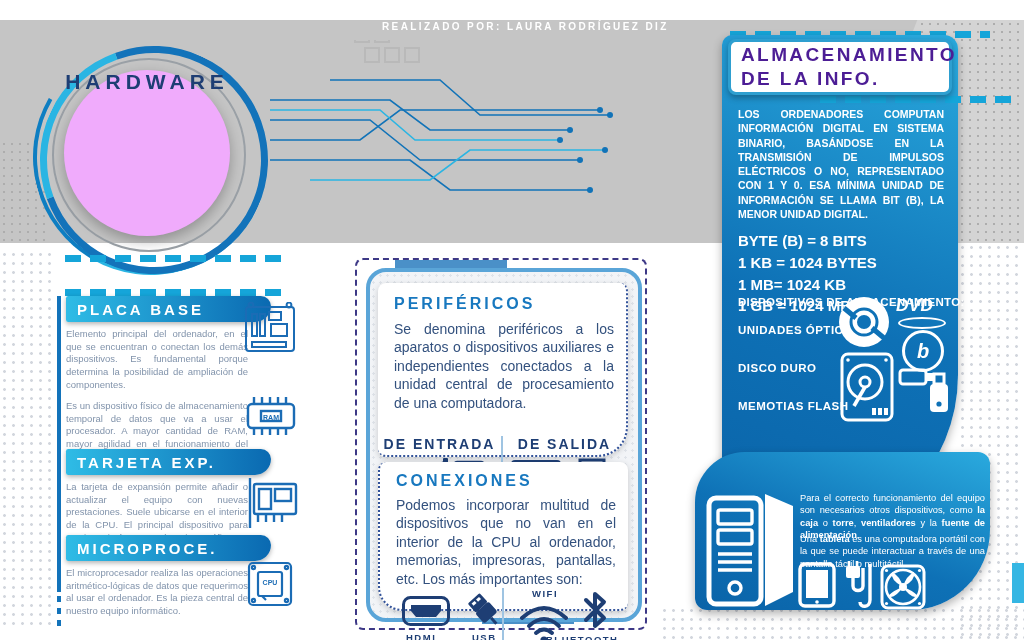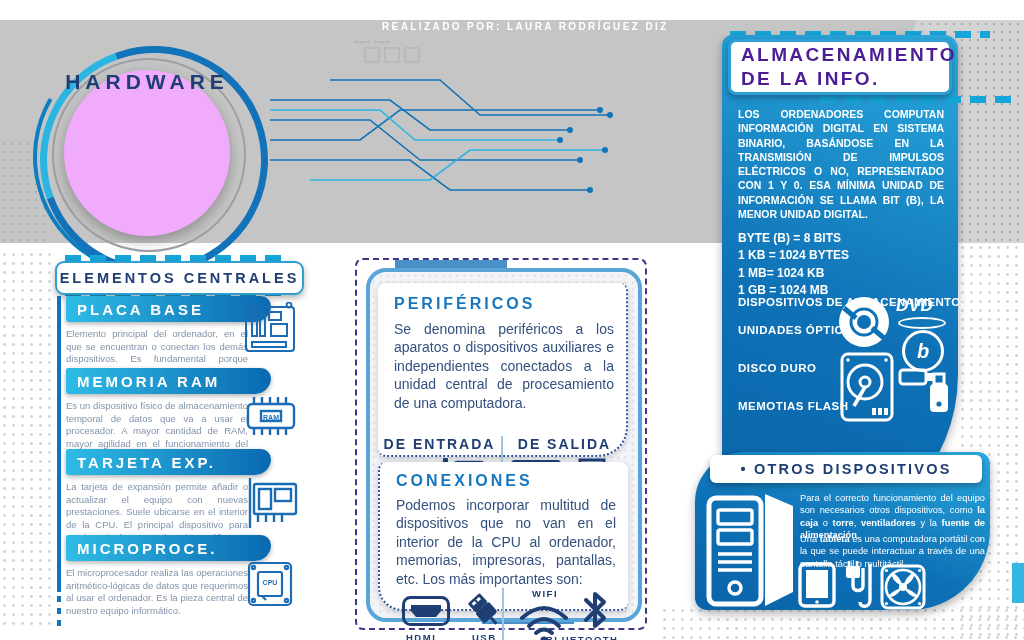--- a/index.html
+++ b/index.html
@@ -70,21 +70,21 @@
   .blue-panel{background:linear-gradient(200deg,#2aaade 0%,#0e71b6 55%,#0a63a8 100%);
     box-shadow:0 4px 10px rgba(0,0,0,.3);}
   .alm-panel{left:722px;top:35px;width:236px;height:510px;
     border-radius:10px 14px 170px 10px;}
   .alm-titlebox{left:728px;top:39px;width:224px;height:56px;background:#fff;
     border:3px solid #2e9fd0;border-radius:8px;box-shadow:0 3px 6px rgba(0,0,0,.3);
     display:flex;flex-direction:column;justify-content:center;box-sizing:border-box;padding-left:10px;}
   .alm-title-line{color:#4c1d95;font-weight:bold;font-size:19px;letter-spacing:2.4px;line-height:1.25;}
   .alm-body{left:738px;top:107px;width:206px;color:#fff;font-weight:bold;font-size:10.5px;
     line-height:1.36;text-align:justify;}
-  .alm-conv{left:738px;top:230px;color:#fff;font-weight:bold;font-size:12px;line-height:1.45;}
+  .alm-conv{left:738px;top:230px;color:#fff;font-weight:bold;font-size:15px;line-height:1.45;}
   .alm-dev-title{left:738px;top:296px;color:#fff;font-weight:bold;font-size:11.5px;letter-spacing:.3px;}
   .alm-dev{color:#fff;font-weight:bold;font-size:11.5px;letter-spacing:.5px;}
   .otros-panel{left:695px;top:452px;width:295px;height:158px;border-radius:50px 12px 80px 12px;}
   .otros-titlebox{left:710px;top:455px;width:272px;height:28px;background:#fff;border-radius:6px;
     box-shadow:0 3px 6px rgba(0,0,0,.3);display:flex;align-items:center;justify-content:center;}
   .otros-title{color:#1e3e74;font-weight:bold;font-size:14.5px;letter-spacing:2.2px;}
   .otros-p{color:#fff;font-size:9.3px;line-height:1.32;text-align:justify;width:185px;}
   .otros-p b{font-weight:bold;}
   .cyan-bar{left:1012px;top:563px;width:12px;height:40px;background:#35b6e3;}
 </style>
@@ -134,46 +134,40 @@
 
   <div class="abs ring-cyan"></div>
   <div class="abs ring-blue"></div>
   <div class="abs ring-gray"></div>
   <div class="abs circle-inner">
     <span class="hardware-title">HARDWARE</span>
   </div>
 
   <div class="abs cyan-strip" style="left:65px;top:255px;width:222px;"></div>
   <div class="abs cyan-strip" style="left:65px;top:289px;width:222px;"></div>
-  <div class="abs ec-titlebox">
-    <span class="ec-title">ELEMENTOS CENTRALES</span>
-  </div>
   <div class="abs v-line"></div>
   <div class="abs v-dots"></div>
 
   <div class="abs sec-band" style="left:66px;top:296px;">
     <span>PLACA BASE</span>
   </div>
   <div class="abs sec-body" style="left:66px;top:328px;">Elemento principal del ordenador, en el que se encuentran o conectan los demás dispositivos.  Es fundamental porque determina la posibilidad de ampliación de componentes.</div>
   <svg class="abs" style="left:243px;top:302px;" width="54" height="52" viewBox="0 0 54 52">
     <g fill="none" stroke="#1b6cb5" stroke-width="2">
       <rect x="3" y="5" width="48" height="44" rx="3"></rect>
       <rect x="9" y="12" width="5" height="22"></rect>
         <rect x="17" y="12" width="5" height="22"></rect>
       <rect x="26" y="10" width="12" height="8"></rect>
         <rect x="28" y="22" width="16" height="12"></rect>
       <rect x="9" y="40" width="34" height="5"></rect>
       <circle cx="8" cy="3" r="2.4"></circle>
         <circle cx="46" cy="3" r="2.4"></circle>
     </g>
   </svg>
 
-  <div class="abs sec-band" style="left:66px;top:368px;">
-    <span>MEMORIA RAM</span>
-  </div>
   <div class="abs sec-body" style="left:66px;top:400px;">Es un dispositivo físico de almacenamiento temporal de datos que va a usar el procesador. A mayor cantidad de RAM, mayor agilidad en el funcionamiento del equipo.</div>
   <svg class="abs" style="left:245px;top:394px;" width="52" height="44" viewBox="0 0 52 44">
     <g fill="none" stroke="#1b6cb5" stroke-width="2.4">
       <rect x="3" y="10" width="46" height="24" rx="4"></rect>
       <rect x="16" y="17" width="20" height="10"></rect>
       <path d="M9 10V3 M17 10V3 M25 10V3 M33 10V3 M41 10V3"></path>
       <path d="M9 34v7 M17 34v7 M25 34v7 M33 34v7 M41 34v7"></path>
     </g>
     <text x="26" y="25.5" text-anchor="middle" font-size="7" font-weight="bold" fill="#1b6cb5" font-family="Liberation Sans, sans-serif">RAM</text>
   </svg>
@@ -363,23 +357,20 @@
   </svg>
   <svg class="abs" style="left:898px;top:356px;" width="52" height="58" viewBox="0 0 52 58">
     <rect x="2" y="14" width="26" height="14" rx="3" fill="none" stroke="#fff" stroke-width="3"></rect>
     <rect x="28" y="17" width="9" height="8" fill="#fff"></rect>
     <rect x="32" y="28" width="18" height="28" rx="4" fill="#fff"></rect>
     <rect x="36" y="18" width="10" height="10" fill="none" stroke="#fff" stroke-width="3"></rect>
     <circle cx="41" cy="48" r="2.6" fill="#0e71b6"></circle>
   </svg>
 
   <div class="abs blue-panel otros-panel"></div>
-  <div class="abs otros-titlebox">
-    <span class="otros-title">•  OTROS DISPOSITIVOS</span>
-  </div>
   <svg class="abs" style="left:705px;top:492px;" width="92" height="116" viewBox="0 0 92 116">
     <polygon points="60,2 88,14 88,100 60,114" fill="#fff"></polygon>
     <rect x="4" y="6" width="52" height="106" rx="7" fill="none" stroke="#fff" stroke-width="5"></rect>
     <rect x="13" y="18" width="34" height="14" rx="2" fill="none" stroke="#fff" stroke-width="3.4"></rect>
     <rect x="13" y="38" width="34" height="14" rx="2" fill="none" stroke="#fff" stroke-width="3.4"></rect>
     <path d="M13 62h34 M13 70h34 M13 78h34" stroke="#fff" stroke-width="3.4"></path>
     <circle cx="30" cy="96" r="6" fill="none" stroke="#fff" stroke-width="3.4"></circle>
   </svg>
   <div class="abs otros-p" style="left:800px;top:492px;">
     <span>Para el correcto funcionamiento del equipo son necesarios otros dispositivos, como </span><b>la caja</b><span> o </span><b>torre</b><span>, </span><b>ventiladores</b><span> y la </span><b>fuente de alimentación</b><span>.</span>

